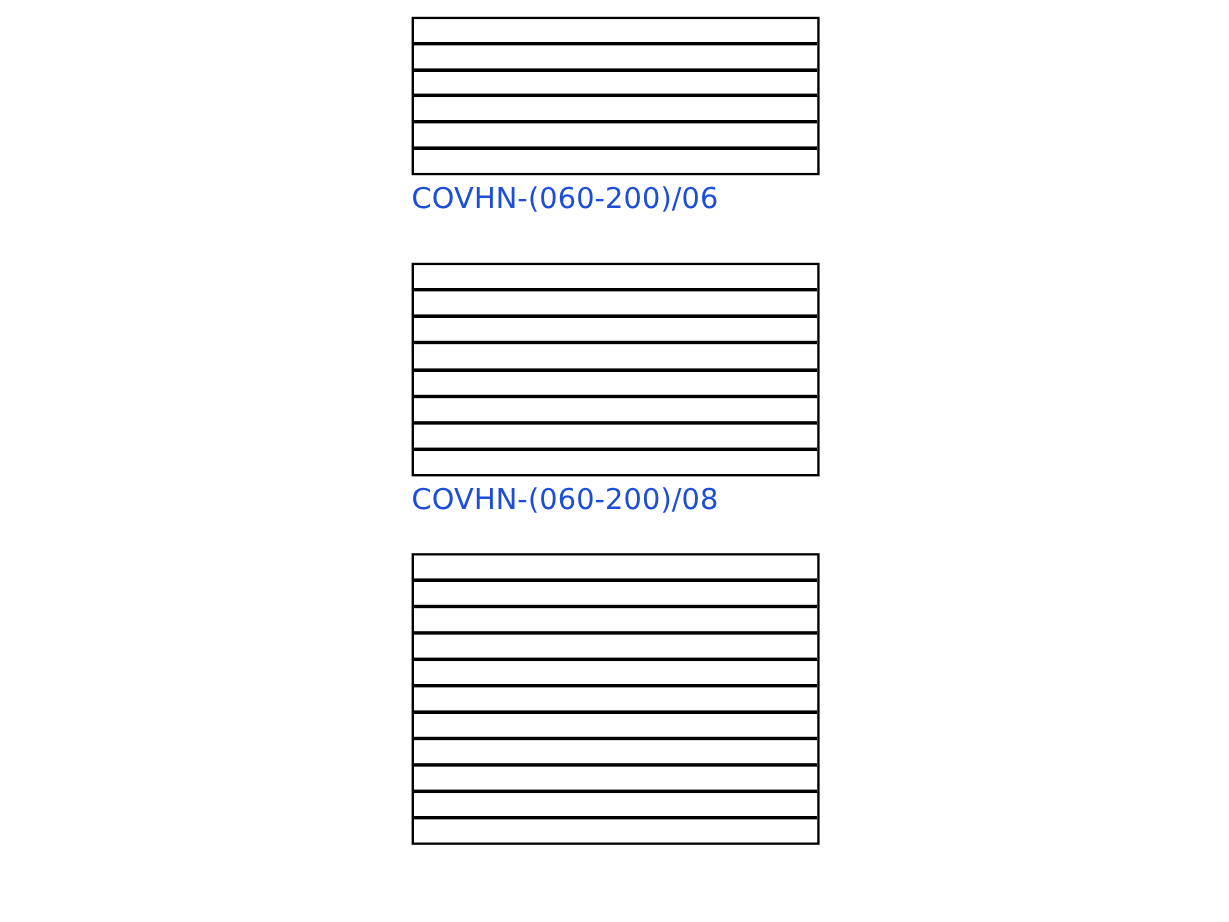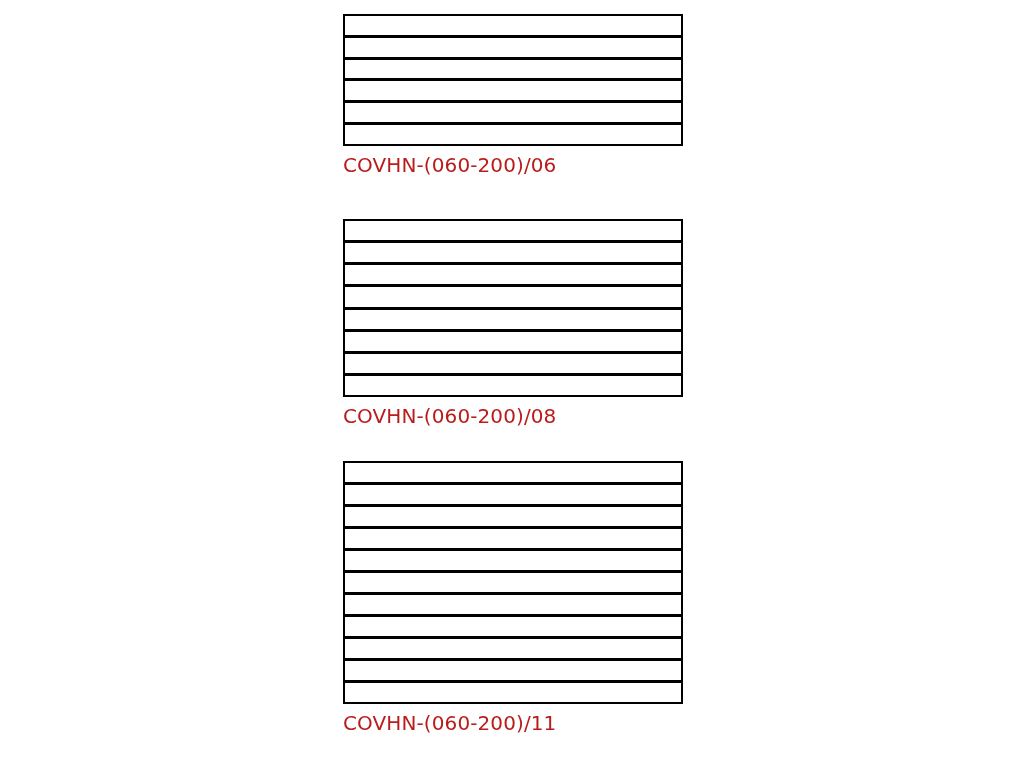--- a/index.html
+++ b/index.html
@@ -36,24 +36,24 @@
     box-sizing: border-box;
     border-bottom: 3px solid #000000;
     background: #ffffff;
     flex: 1 1 auto;
   }
   .slat:last-child {
     border-bottom: none;
   }
   .caption {
     margin-top: 7px;
-    font-size: 20px;
+    font-size: 24px;
     line-height: 24px;
     letter-spacing: 0.1px;
-    color: #b91c1c;
+    color: #1d4ed8;
     white-space: nowrap;
   }
 </style>
 </head>
 <body>
 
 <div class="page">
 
   <div class="figure-group" id="fig0" style="left: 343px; top: 14px; width: 340px;">
     <div class="grille" id="grille0" style="width: 340px; height: 132px;">
@@ -88,16 +88,15 @@
         <div class="slat"></div>
         <div class="slat"></div>
         <div class="slat"></div>
         <div class="slat"></div>
         <div class="slat"></div>
         <div class="slat"></div>
         <div class="slat"></div>
         <div class="slat"></div>
         <div class="slat"></div>
       </div>
-    <div class="caption">COVHN-(060-200)/11</div>
   </div>
 
 </div>
 
 </body></html>

